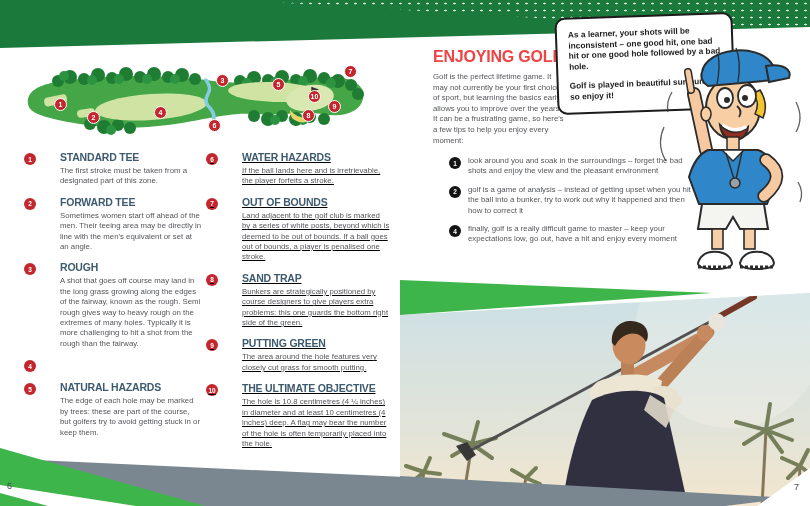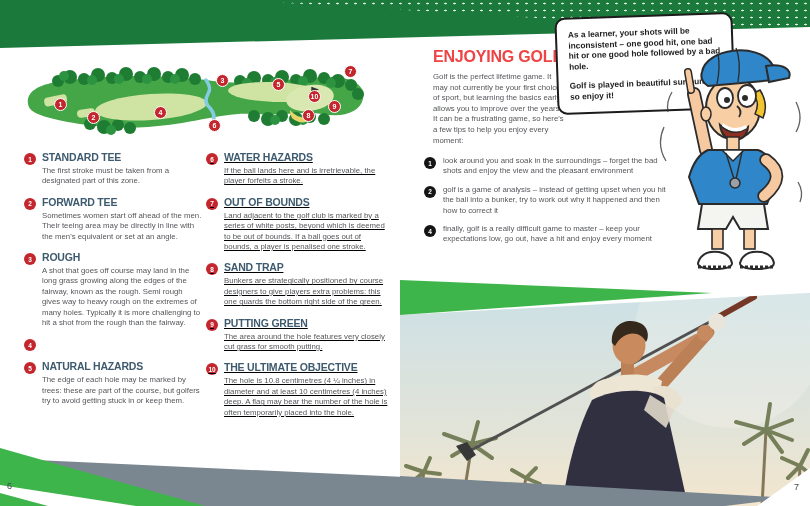--- a/index.html
+++ b/index.html
@@ -17,34 +17,34 @@
   
   .course{position:absolute;left:18px;top:54px;width:356px;height:100px;}
   .marker{position:absolute;width:13px;height:13px;border-radius:50%;background:#c4262e;
           color:#fff;font-size:7px;font-weight:bold;display:flex;align-items:center;
           justify-content:center;border:1px solid #fff;box-sizing:border-box;z-index:3;}
 
   
   .col{position:absolute;}
   .col-1{left:24px;top:152px;width:178px;}
   .col-2{left:206px;top:152px;width:184px;text-decoration:underline;}
-  .term{display:flex;gap:6px;margin-bottom:10px;}
+  .term{display:flex;gap:24px;margin-bottom:10px;}
   .badge{width:12px;height:12px;border-radius:50%;color:#fff;font-size:6.5px;font-weight:bold;
          display:flex;align-items:center;justify-content:center;flex:0 0 12px;margin-top:1px;}
   .badge.red{background:#c4262e;}
   .badge.black{background:#141414;}
   .term h3{margin:0 0 3px;font-size:10.5px;line-height:11px;color:#3d5a6e;letter-spacing:-0.2px;
            font-stretch:condensed;}
   .term p, .tip p{margin:0;font-size:7.8px;line-height:10.4px;color:#54565a;}
 
   
   .enjoy{position:absolute;left:433px;top:48px;width:133px;}
   .enjoy h2{margin:0 0 6px;font-size:16px;color:#ef4444;letter-spacing:-0.2px;font-stretch:condensed;}
   .enjoy p{margin:0;font-size:7.8px;line-height:10.6px;color:#54565a;}
-  .tips{position:absolute;left:424px;top:156px;width:243px;}
+  .tips{position:absolute;left:449px;top:156px;width:243px;}
   .tip{display:flex;gap:7px;margin-bottom:8px;}
 
   
   .bubble{position:absolute;left:556px;top:15px;width:152px;background:#fff;
           border:2.5px solid #1c1c1c;border-radius:10px;padding:10px 11px;
           transform:rotate(-2deg);font-weight:bold;font-size:8.3px;line-height:10.6px;
           color:#1f1f1f;z-index:5;}
   .bubble p{margin:0;}
   .bubble p + p{margin-top:9px;}
 

